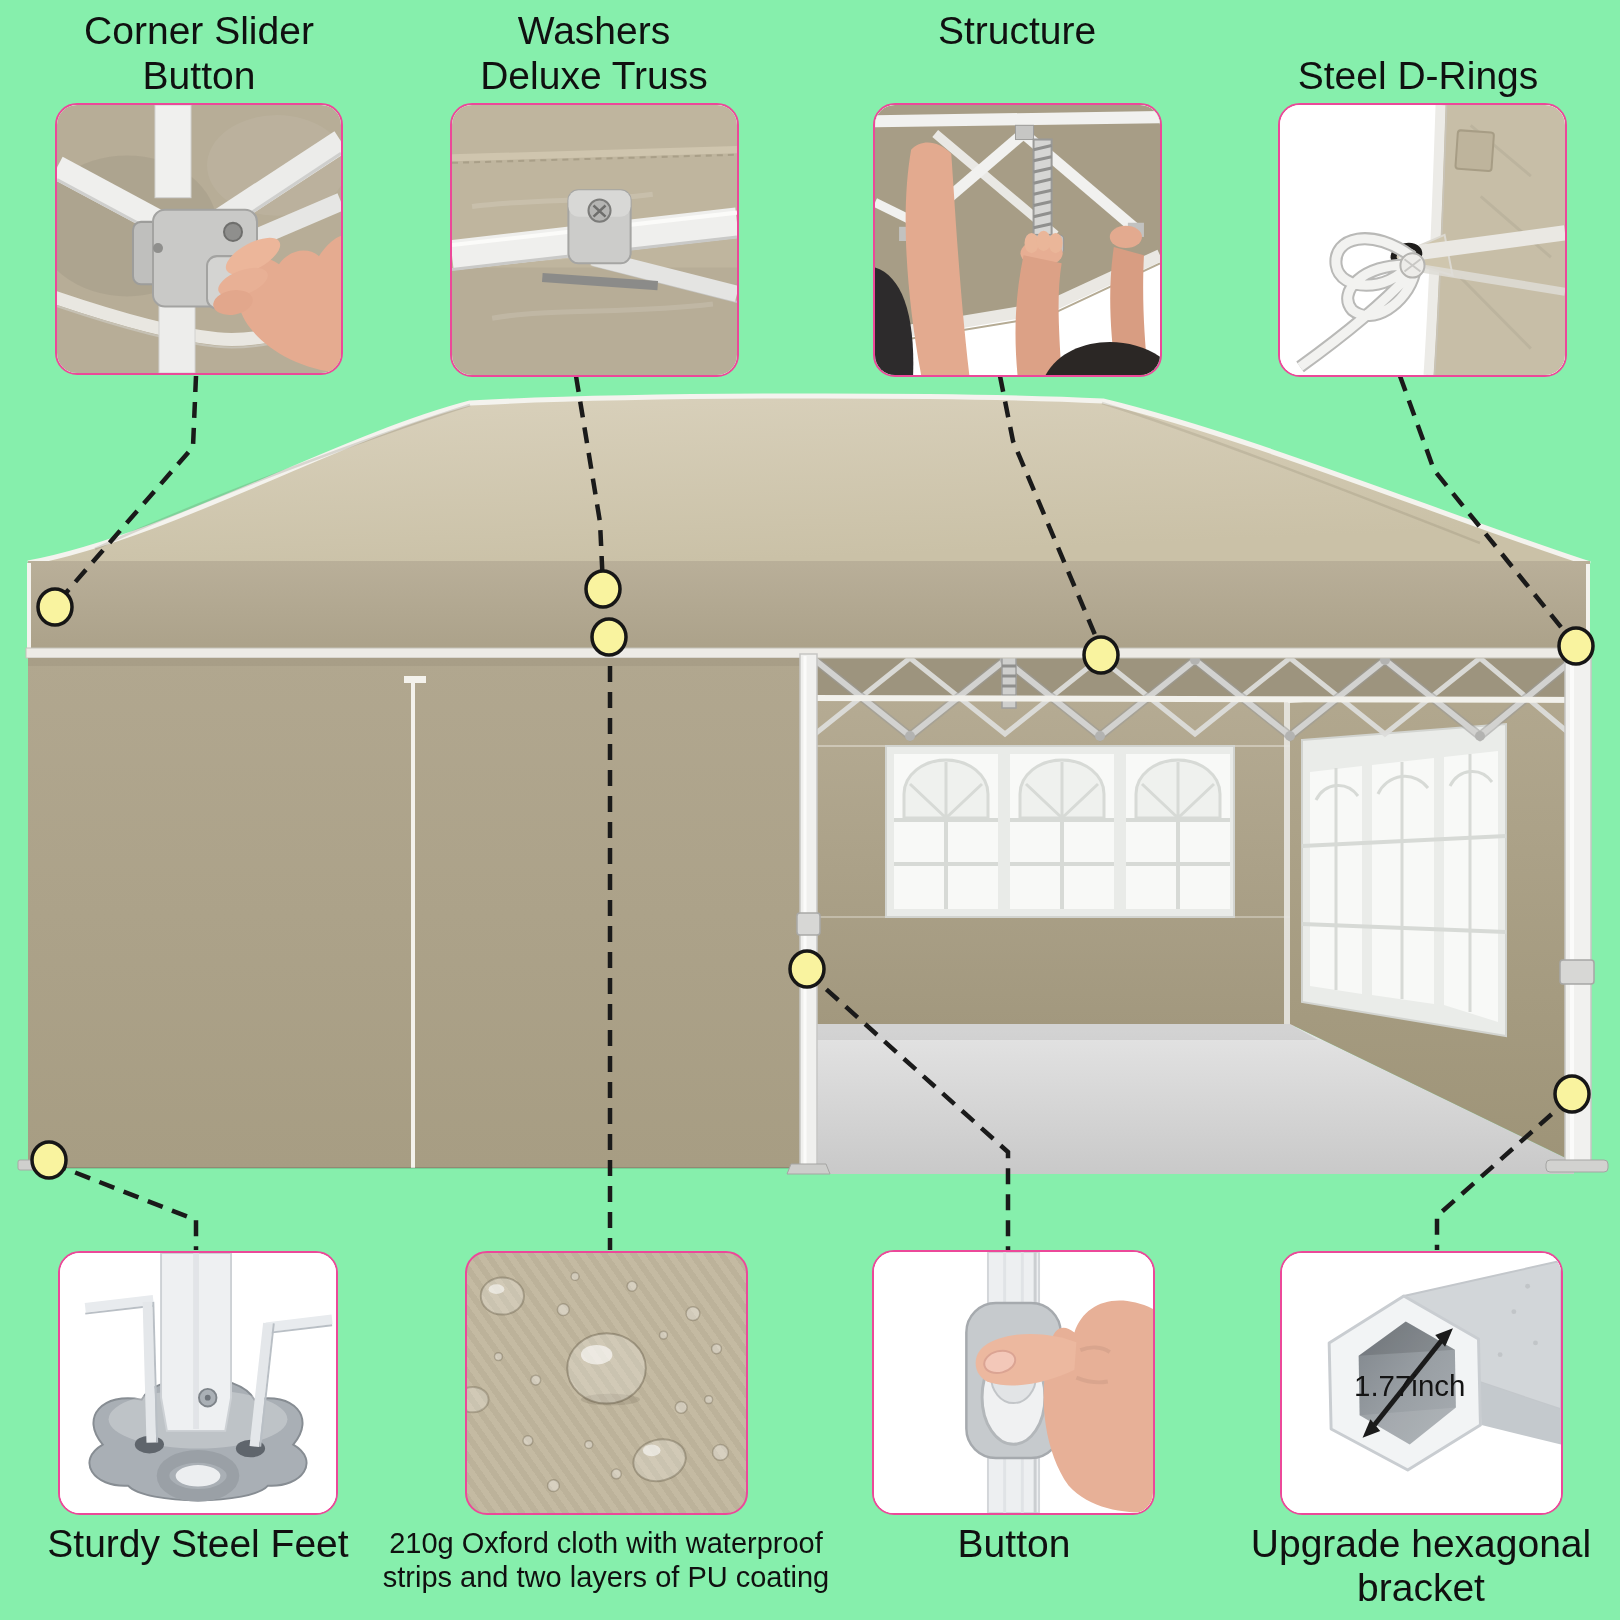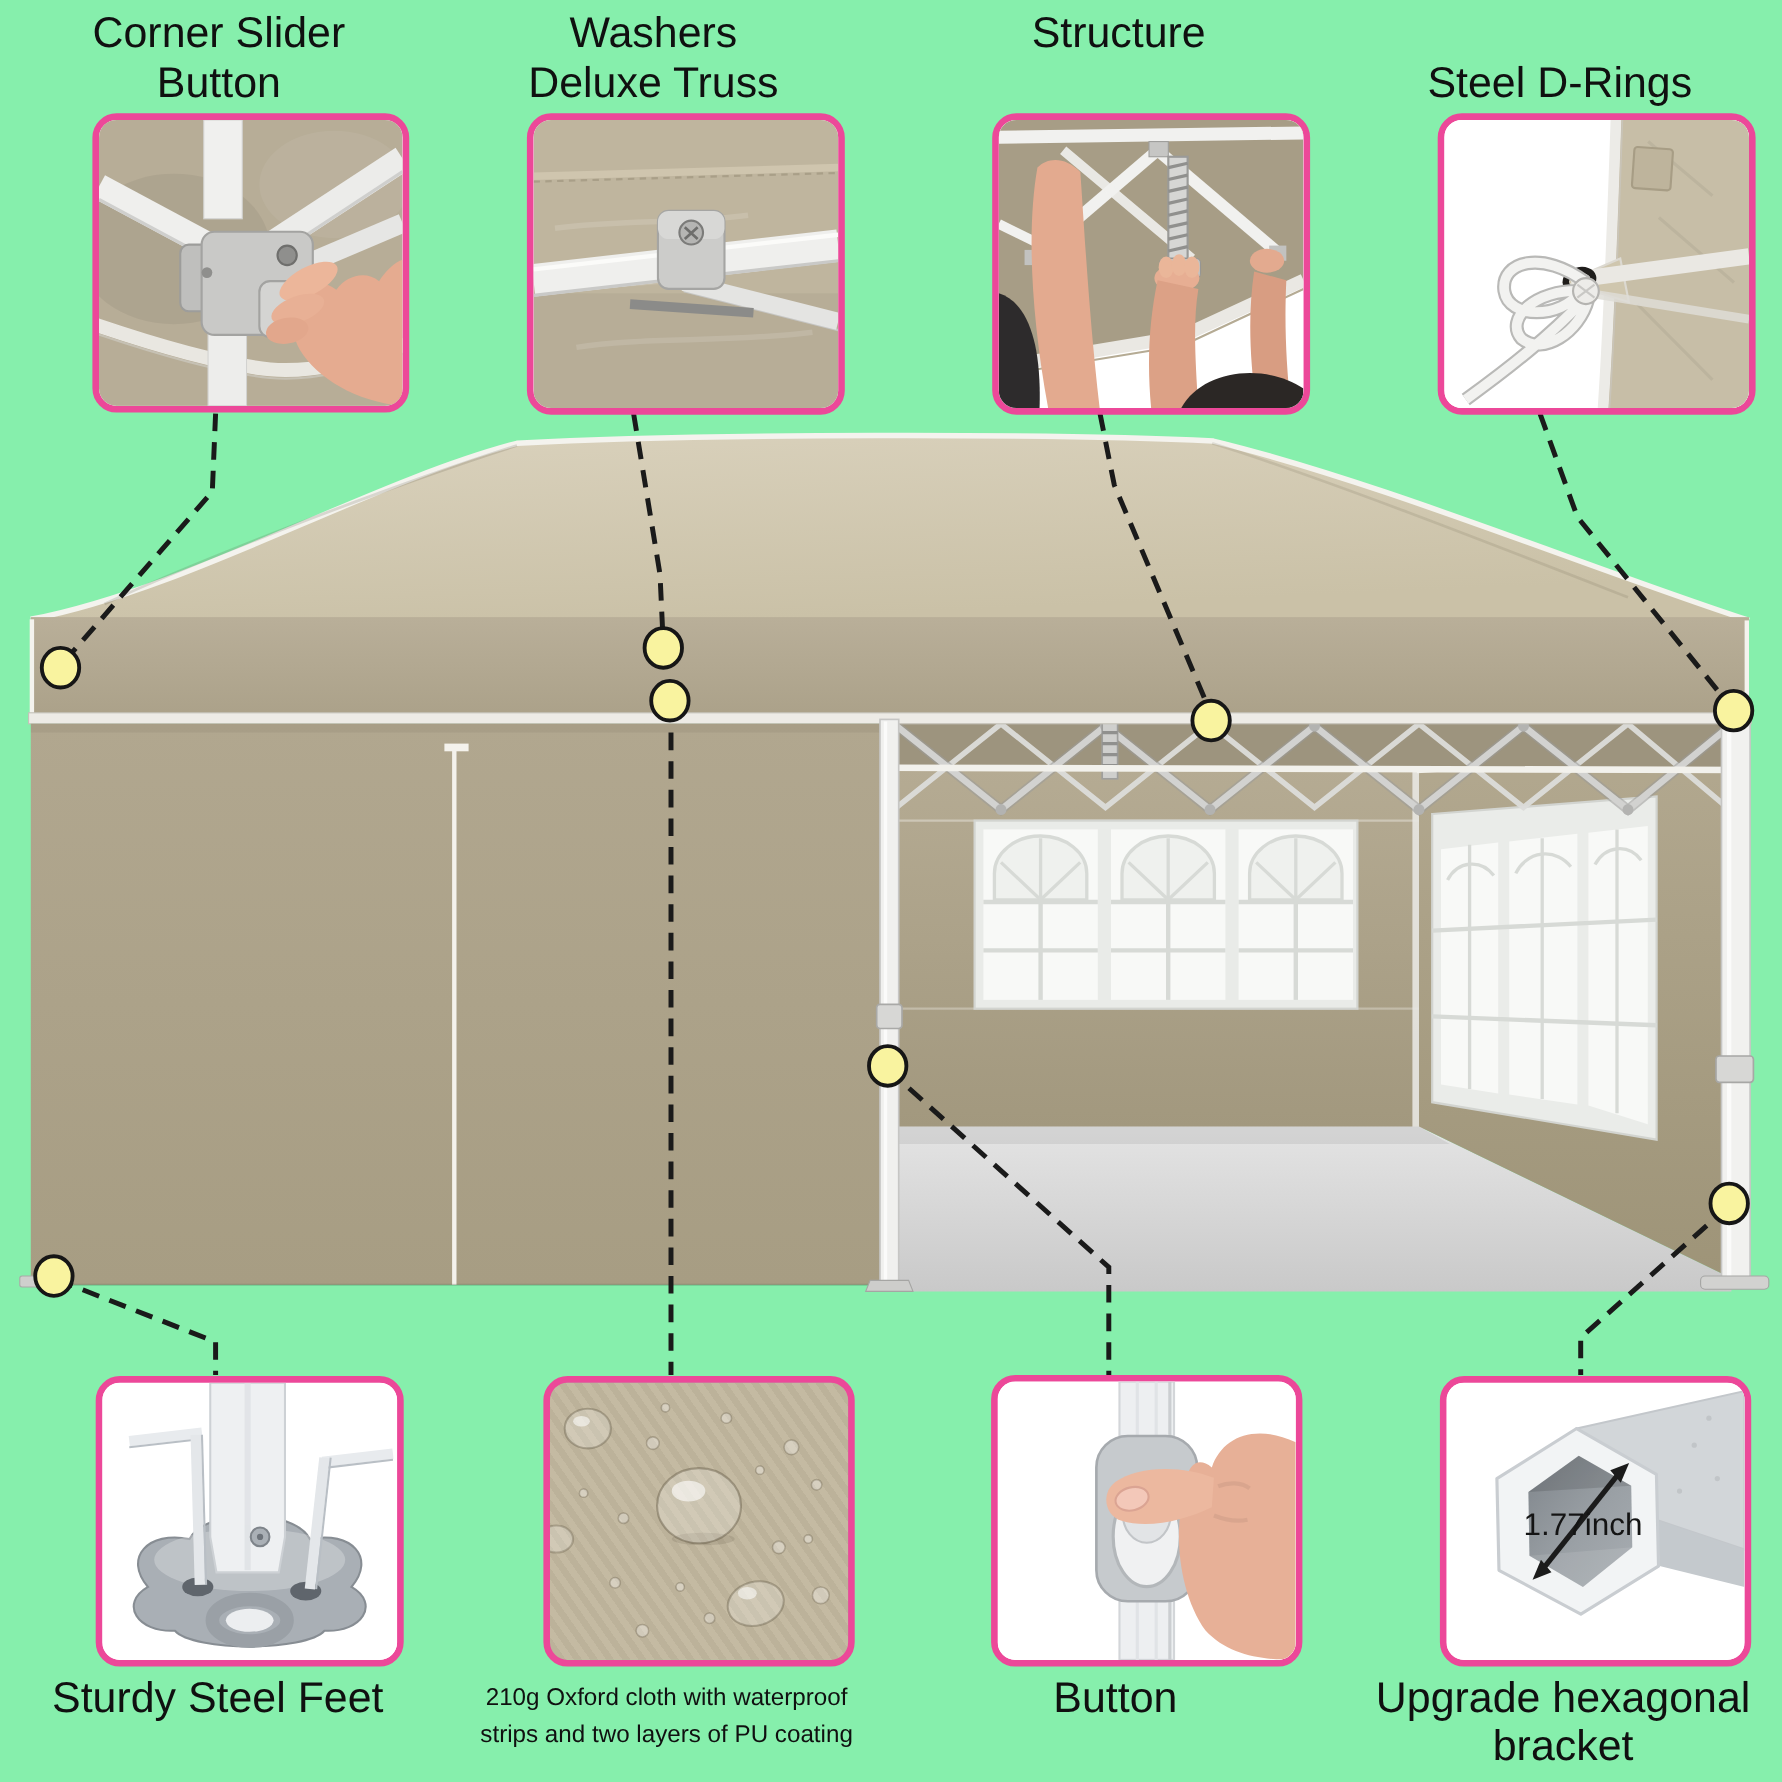--- a/index.html
+++ b/index.html
@@ -1,24 +1,24 @@
 <!DOCTYPE html>
 <html><head>
 <meta charset="utf-8">
 <style>
   html,body{margin:0;padding:0;background:#fff;}
   #stage{position:relative;width:1620px;height:1620px;background:#86efac;overflow:hidden;
          font-family:"Liberation Sans",sans-serif;color:#111;}
-  .callout-box{position:absolute;box-sizing:border-box;border:6px solid #ec4899;border-radius:22px;
-               overflow:hidden;background:#fff;margin-left:29px;}
+  .callout-box{position:absolute;box-sizing:border-box;border:2px solid #ec4899;border-radius:22px;
+               overflow:hidden;background:#fff;}
   .callout-box svg{display:block;width:100%;height:100%;}
   .title,.caption{position:absolute;width:560px;text-align:center;color:#101010;}
   .title{font-size:39px;line-height:45px;}
   .caption{font-size:39px;line-height:44px;}
-  .caption.small{font-size:22px;line-height:34px;}
+  .caption.small{font-size:29px;line-height:34px;}
   .photo-oxford{background:repeating-linear-gradient(55deg,#c4baa2 0 6px,#bcb29a 6px 12px);}
   #tent-layer{position:absolute;left:0;top:0;pointer-events:none;}
 </style>
 </head>
 <body>
 
 <div id="stage">
 
   <svg id="tent-layer" width="1620" height="1620" viewBox="0 0 1620 1620">
     <defs>

